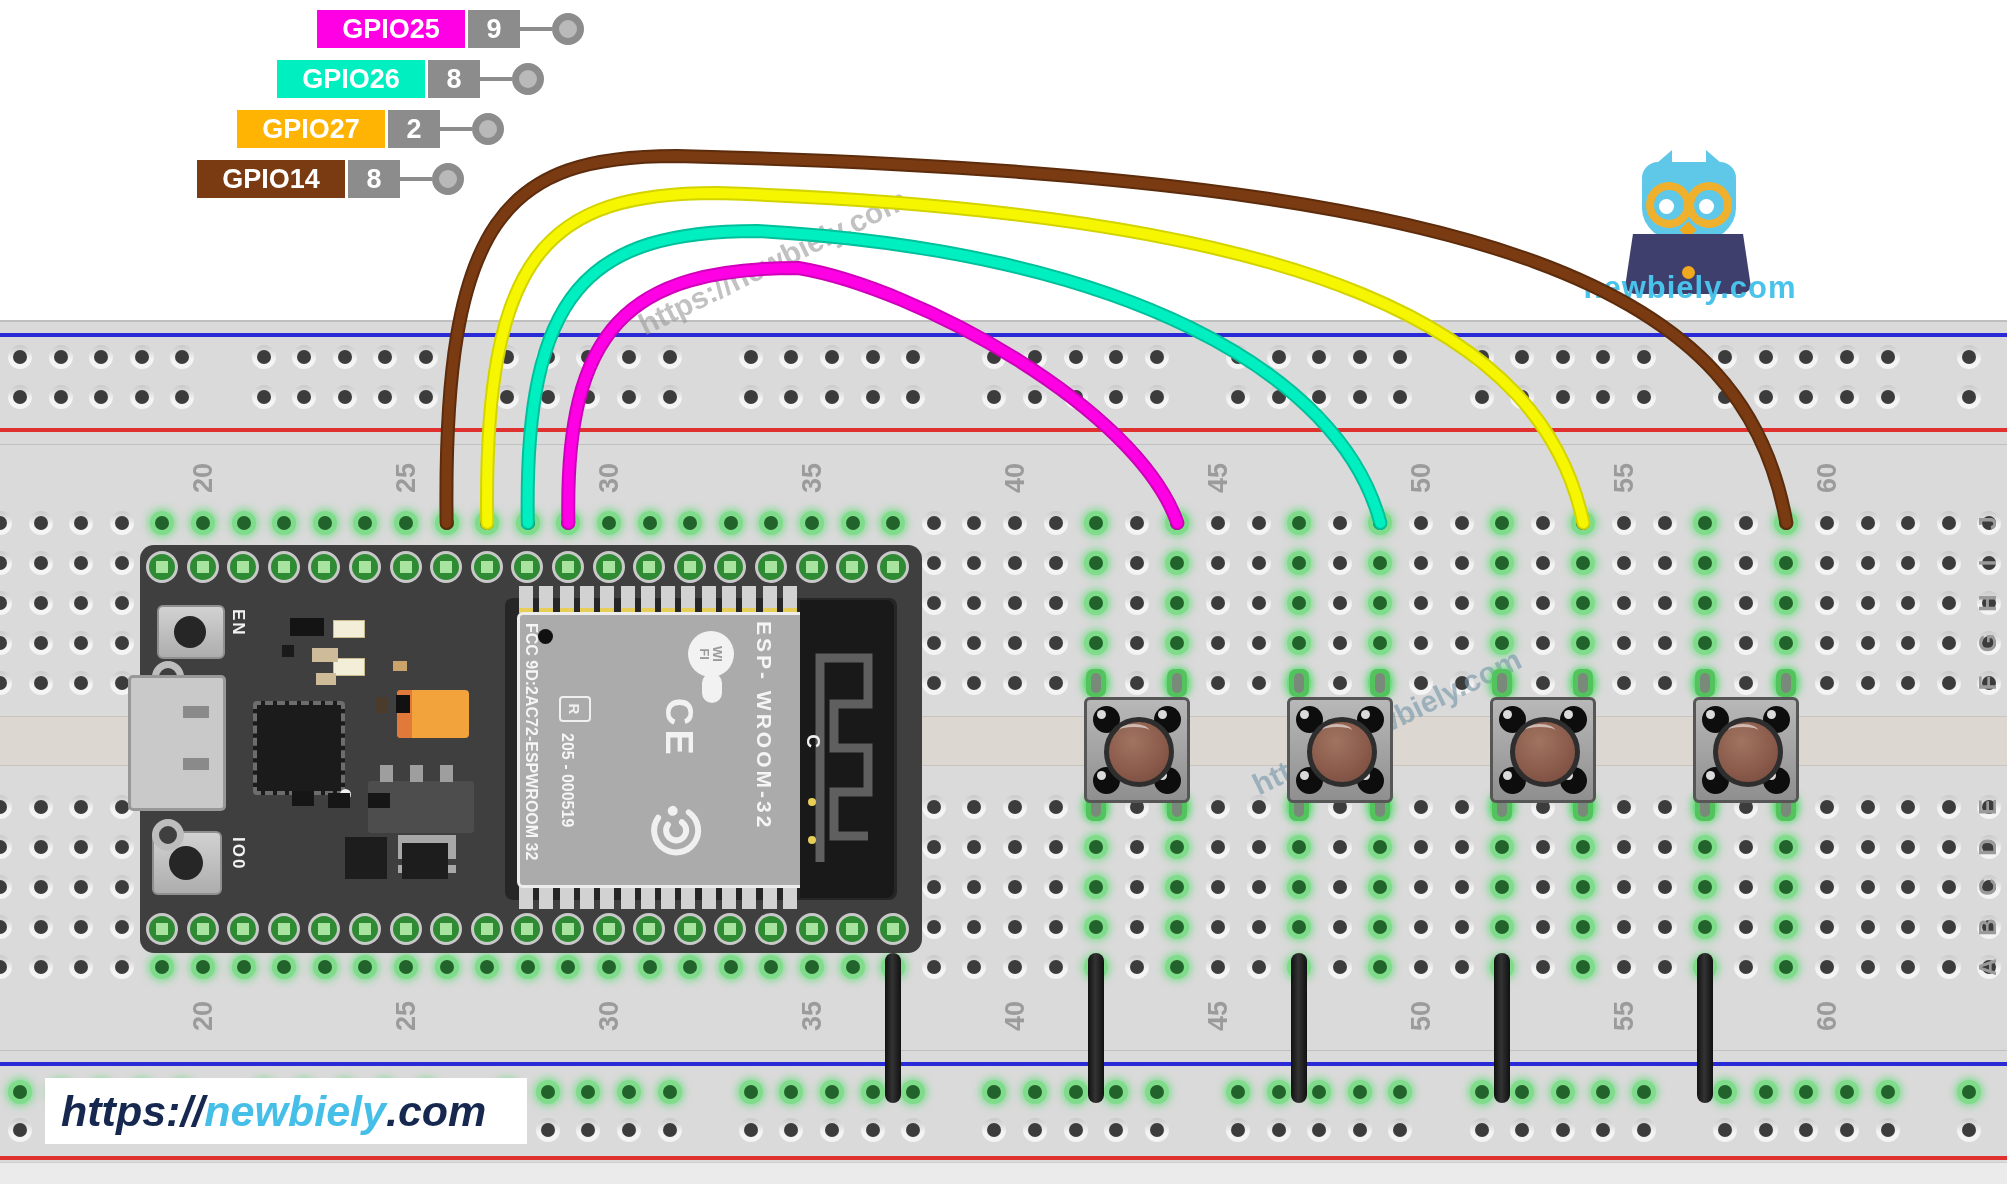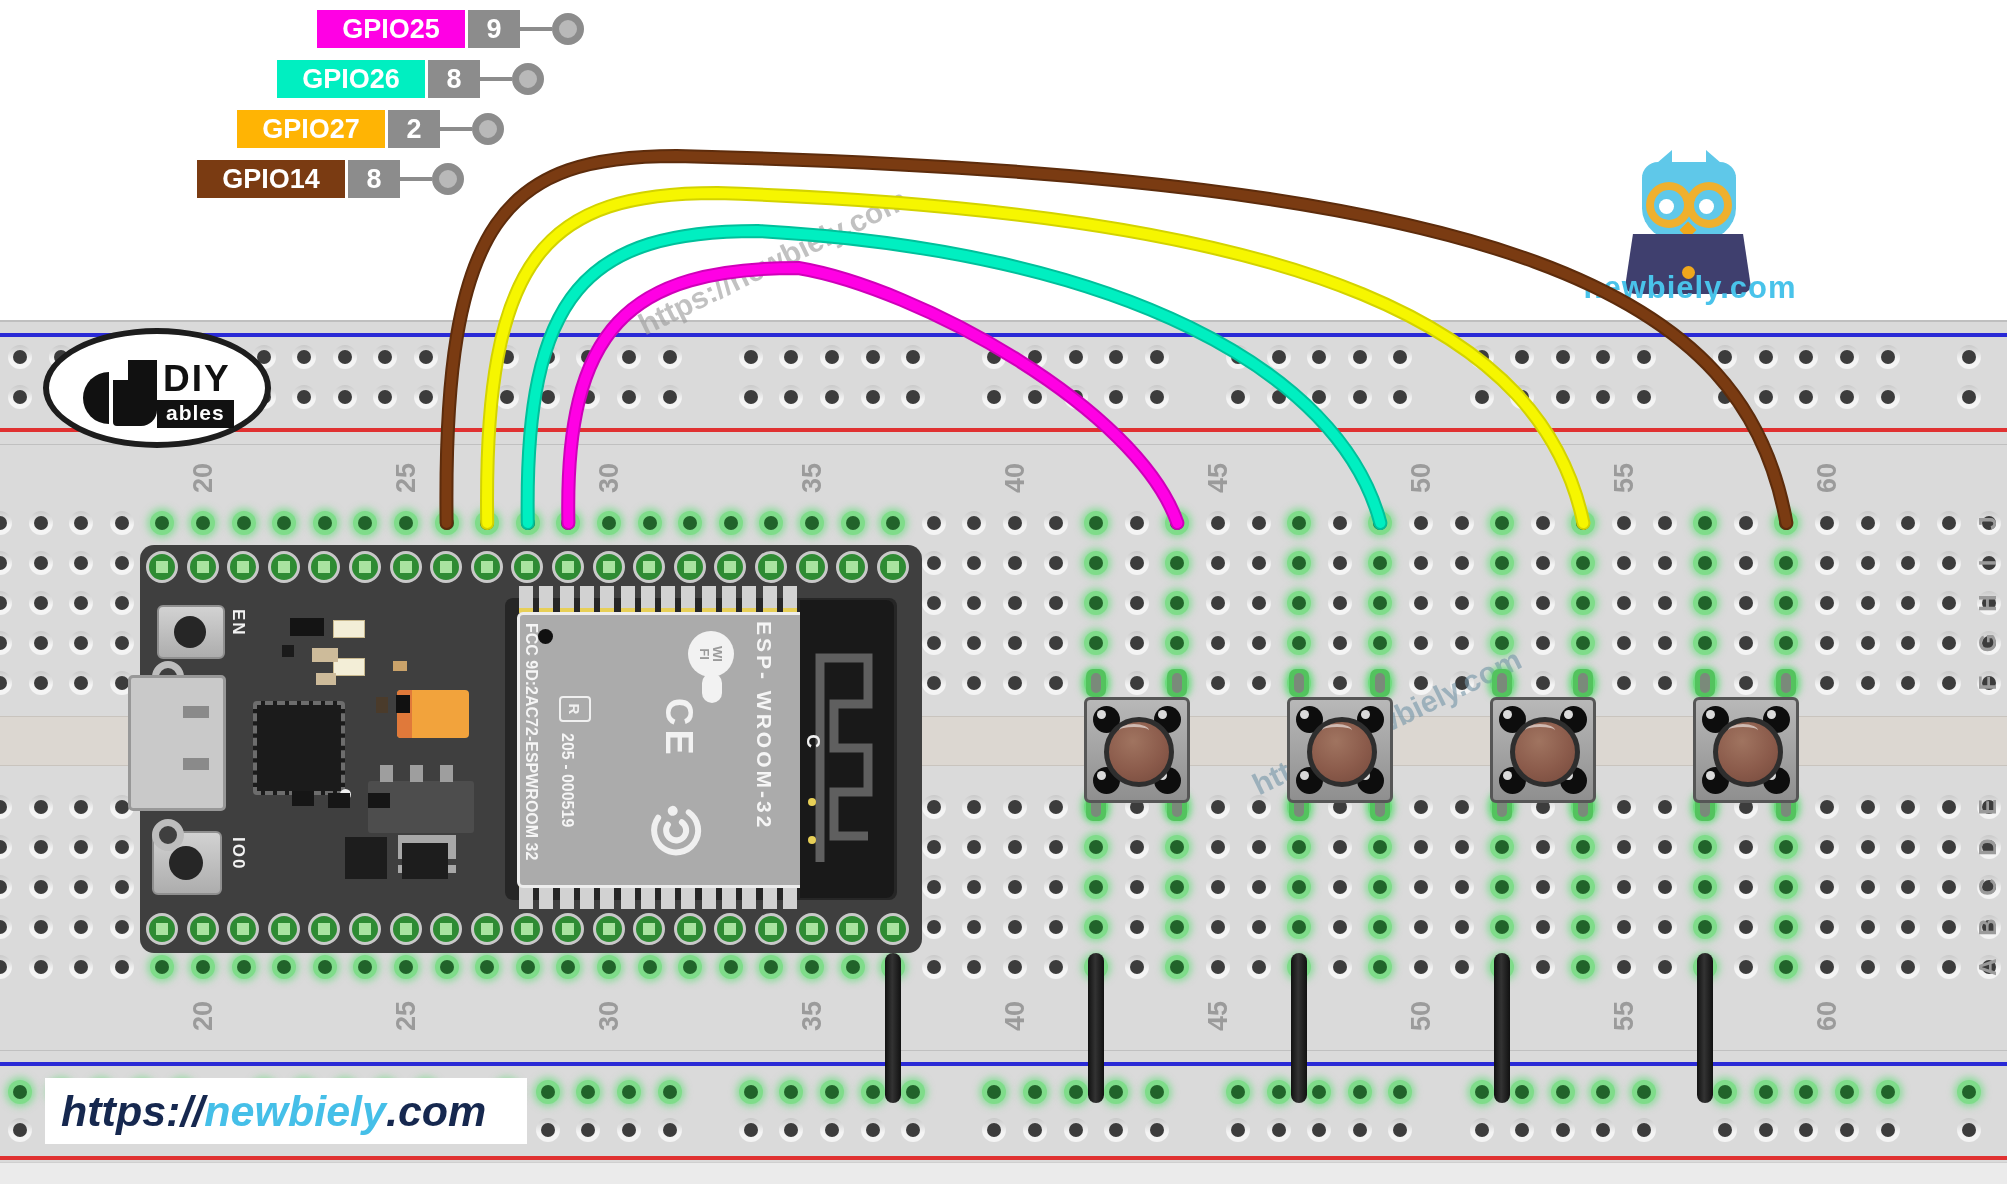--- a/index.html
+++ b/index.html
@@ -883,27 +883,20 @@
         <div class="dot"></div>
       </div>
       <div class="callout" style="left: 197px; top: 160px;">
         <div class="gpio" style="background:#7a3b12">GPIO14</div>
         <div class="pin">8</div>
         <div class="link"></div>
         <div class="dot"></div>
       </div>
     </div>
 
-  <div class="diy-oval">
-    <div class="diy-half"></div>
-    <div class="diy-block"></div>
-    <div class="diy-notch"></div>
-    <div class="diy-title">DIY</div>
-    <div class="diy-sub">ables</div>
-  </div>
 
   <div class="owl">
     <div class="owl-ear l"></div>
     <div class="owl-ear r"></div>
     <div class="owl-head"></div>
     <div class="owl-lens" style="left:76px"></div>
     <div class="owl-lens" style="left:116px"></div>
     <div class="owl-bridge"></div>
     <div class="owl-beak"></div>
     <div class="owl-laptop"></div>

